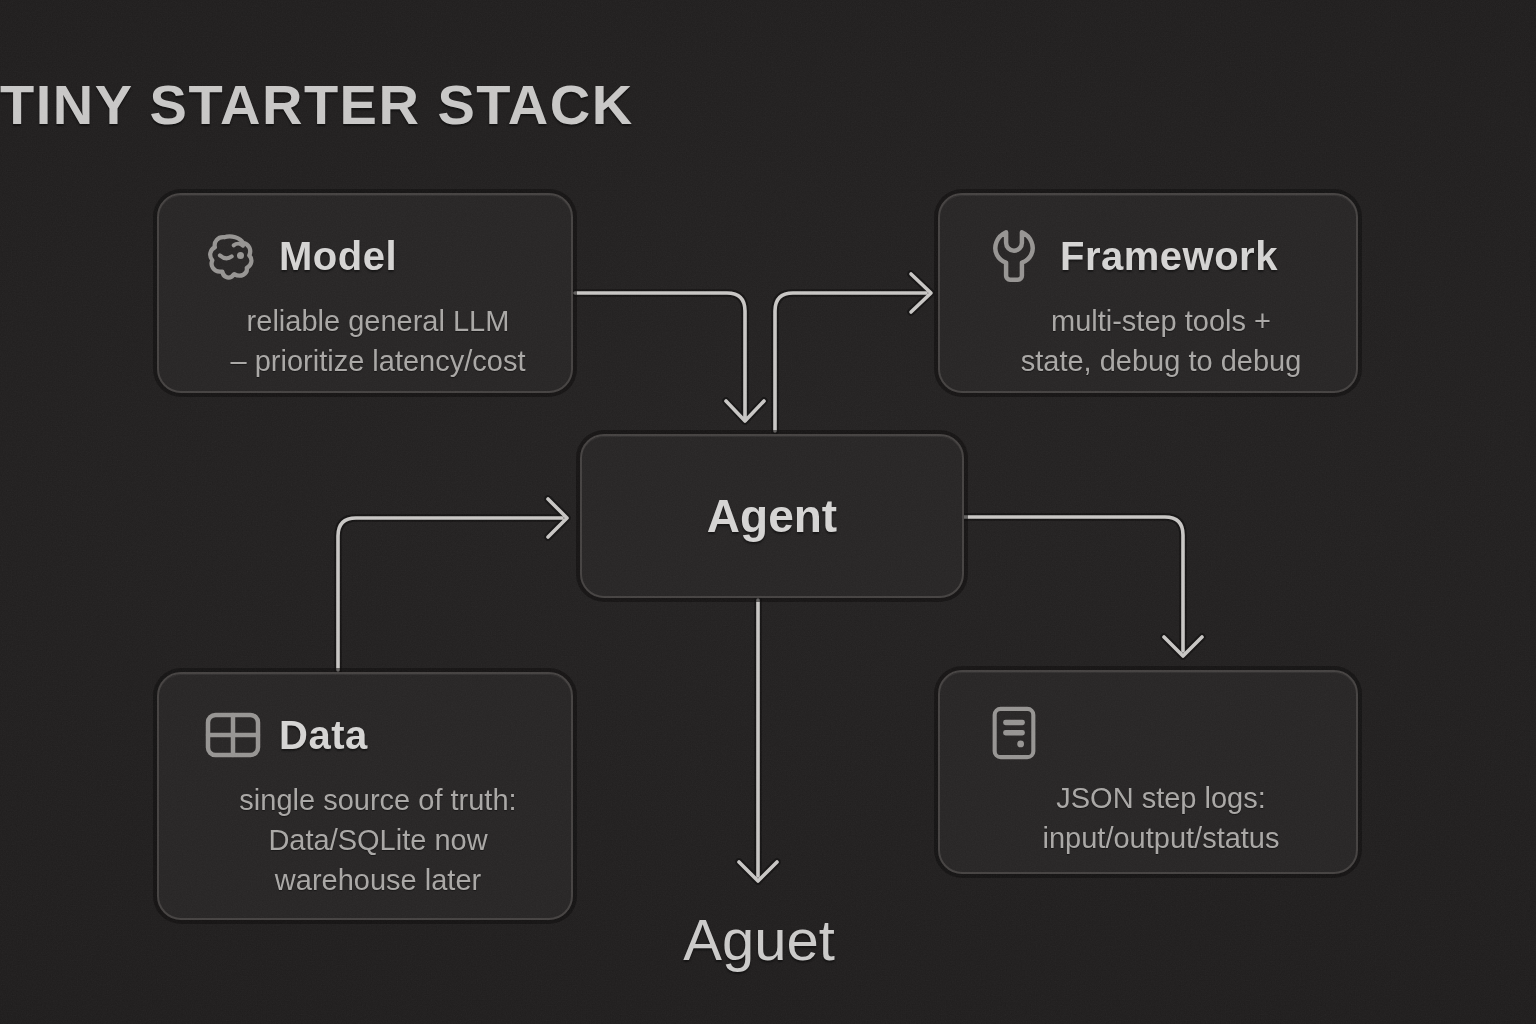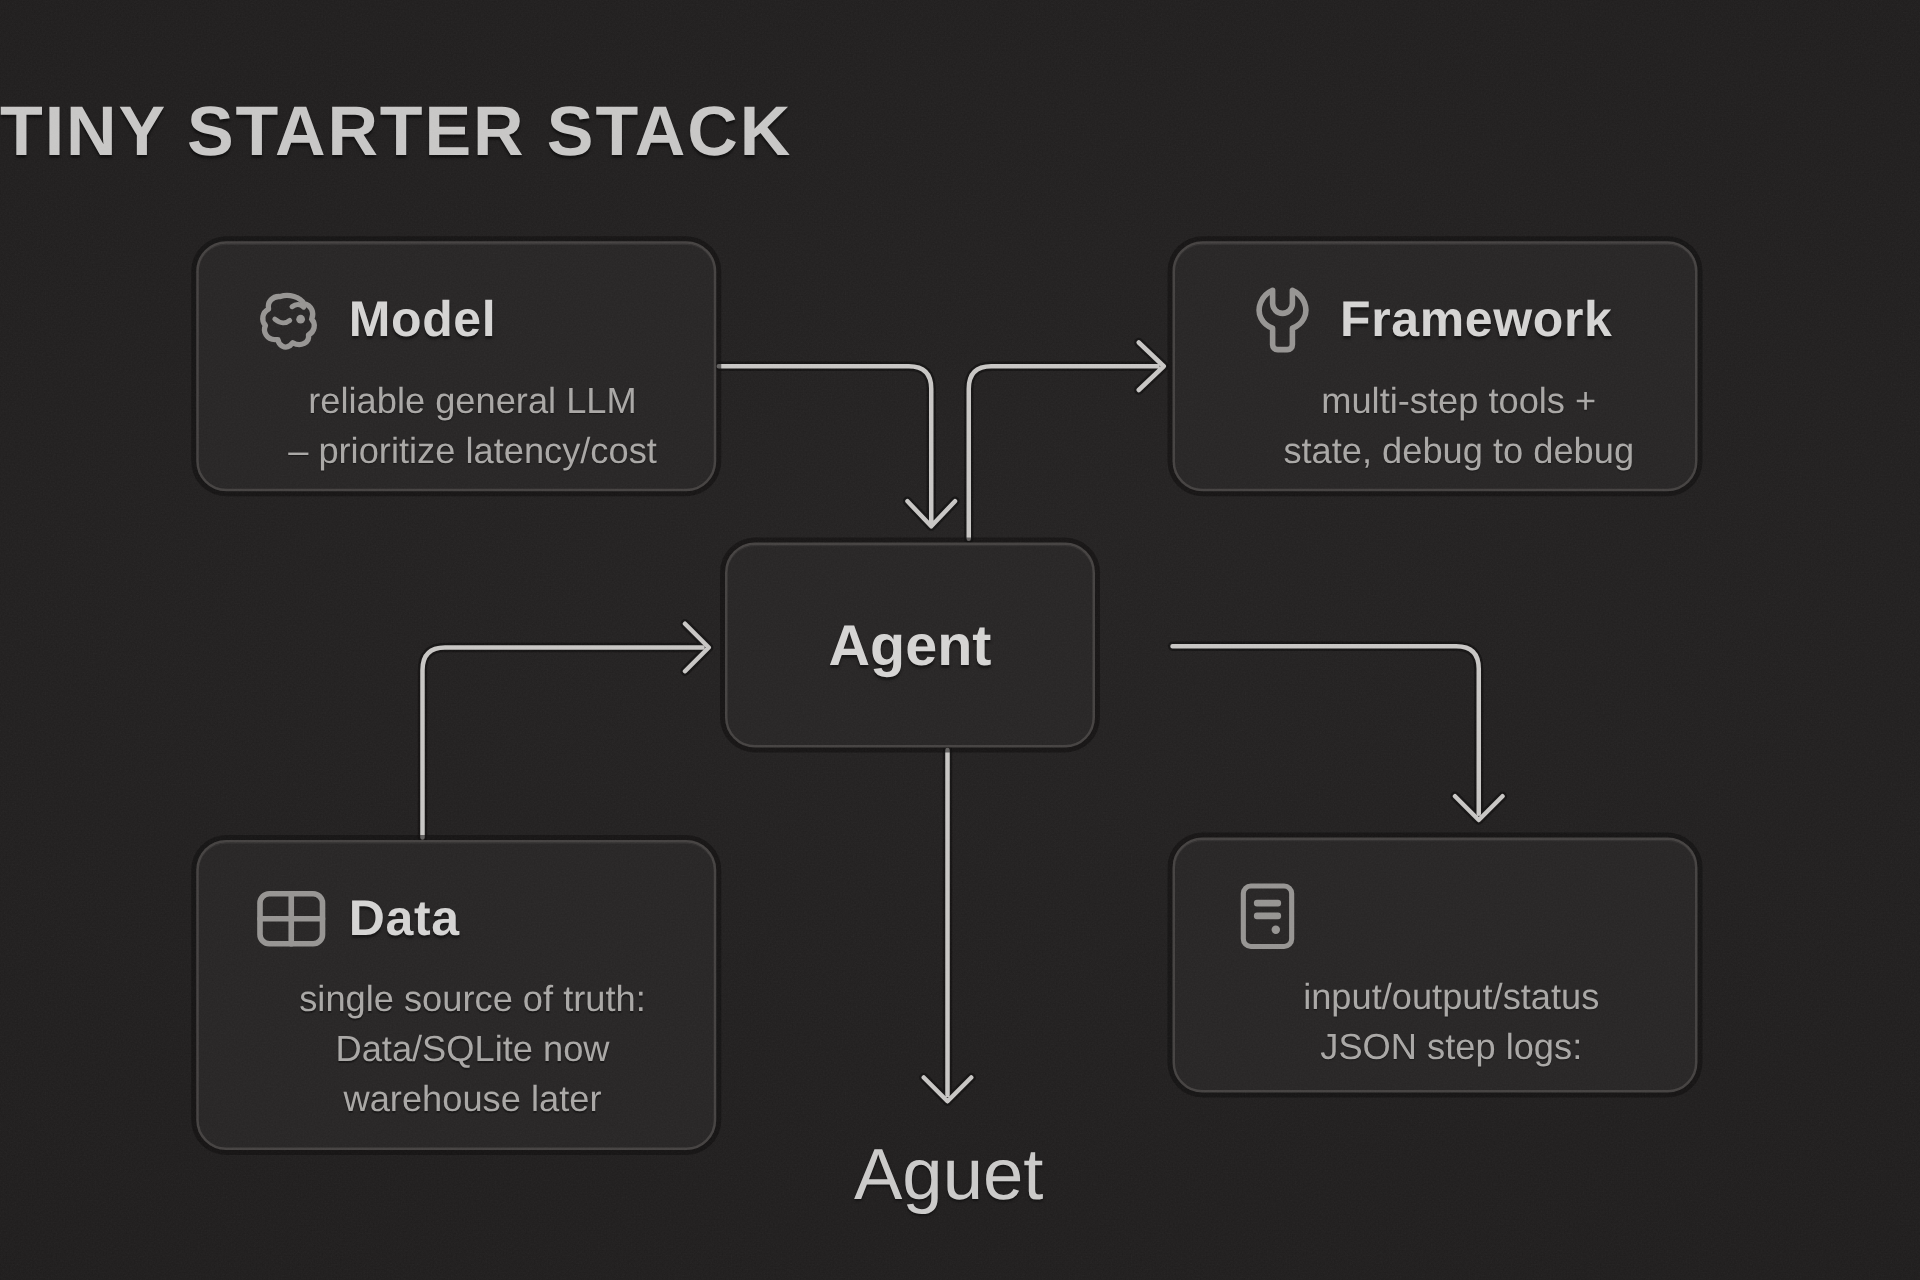--- a/index.html
+++ b/index.html
@@ -34,22 +34,22 @@
   }
 
   .node {
     position: absolute;
     background: var(--box-fill);
     border: 2.5px solid var(--box-border);
     border-radius: 24px;
     box-shadow: 0 0 0 4px rgba(12,11,11,.55), inset 0 1px 0 rgba(255,255,255,.05);
   }
   .node-model     { left: 157px; top: 193px; width: 416px; height: 200px; }
-  .node-framework { left: 938px; top: 193px; width: 420px; height: 200px; padding-left: 12px; }
-  .node-agent     { left: 580px; top: 434px; width: 296px; height: 164px;
+  .node-framework { left: 938px; top: 193px; width: 420px; height: 200px; }
+  .node-agent     { left: 580px; top: 434px; width: 384px; height: 164px;
                     display: flex; align-items: center; justify-content: center; }
   .node-data      { left: 157px; top: 672px; width: 416px; height: 248px; }
   .node-logging   { left: 938px; top: 670px; width: 420px; height: 204px; }
 
   .node-header {
     display: flex;
     align-items: center;
     gap: 16px;
     padding: 32px 20px 0 44px;
   }
@@ -192,22 +192,22 @@
       <span class="icon">
         <svg viewBox="0 0 40 48">
           <rect class="stroked" stroke-width="3.4" x="4" y="4" width="32" height="40" rx="5"></rect>
           <rect class="filled" x="11" y="13" width="18" height="4.5" rx="2"></rect>
           <rect class="filled" x="11" y="21.5" width="18" height="4.5" rx="2"></rect>
           <circle class="filled" cx="25.5" cy="33" r="2.8"></circle>
         </svg>
       </span>
     </div>
     <div class="node-body">
+      <span class="line">JSON step logs:</span>
       <span class="line">input/output/status</span>
-      <span class="line">JSON step logs:</span>
     </div>
   </div>
 
   <div class="footer-label">Aguet</div>
 
   <svg class="grain" width="1536" height="1024" aria-hidden="true">
     <filter id="noise">
         <feTurbulence type="fractalNoise" baseFrequency="0.8" numOctaves="2" stitchTiles="stitch"></feTurbulence>
         <feColorMatrix type="saturate" values="0"></feColorMatrix>
       </filter>

